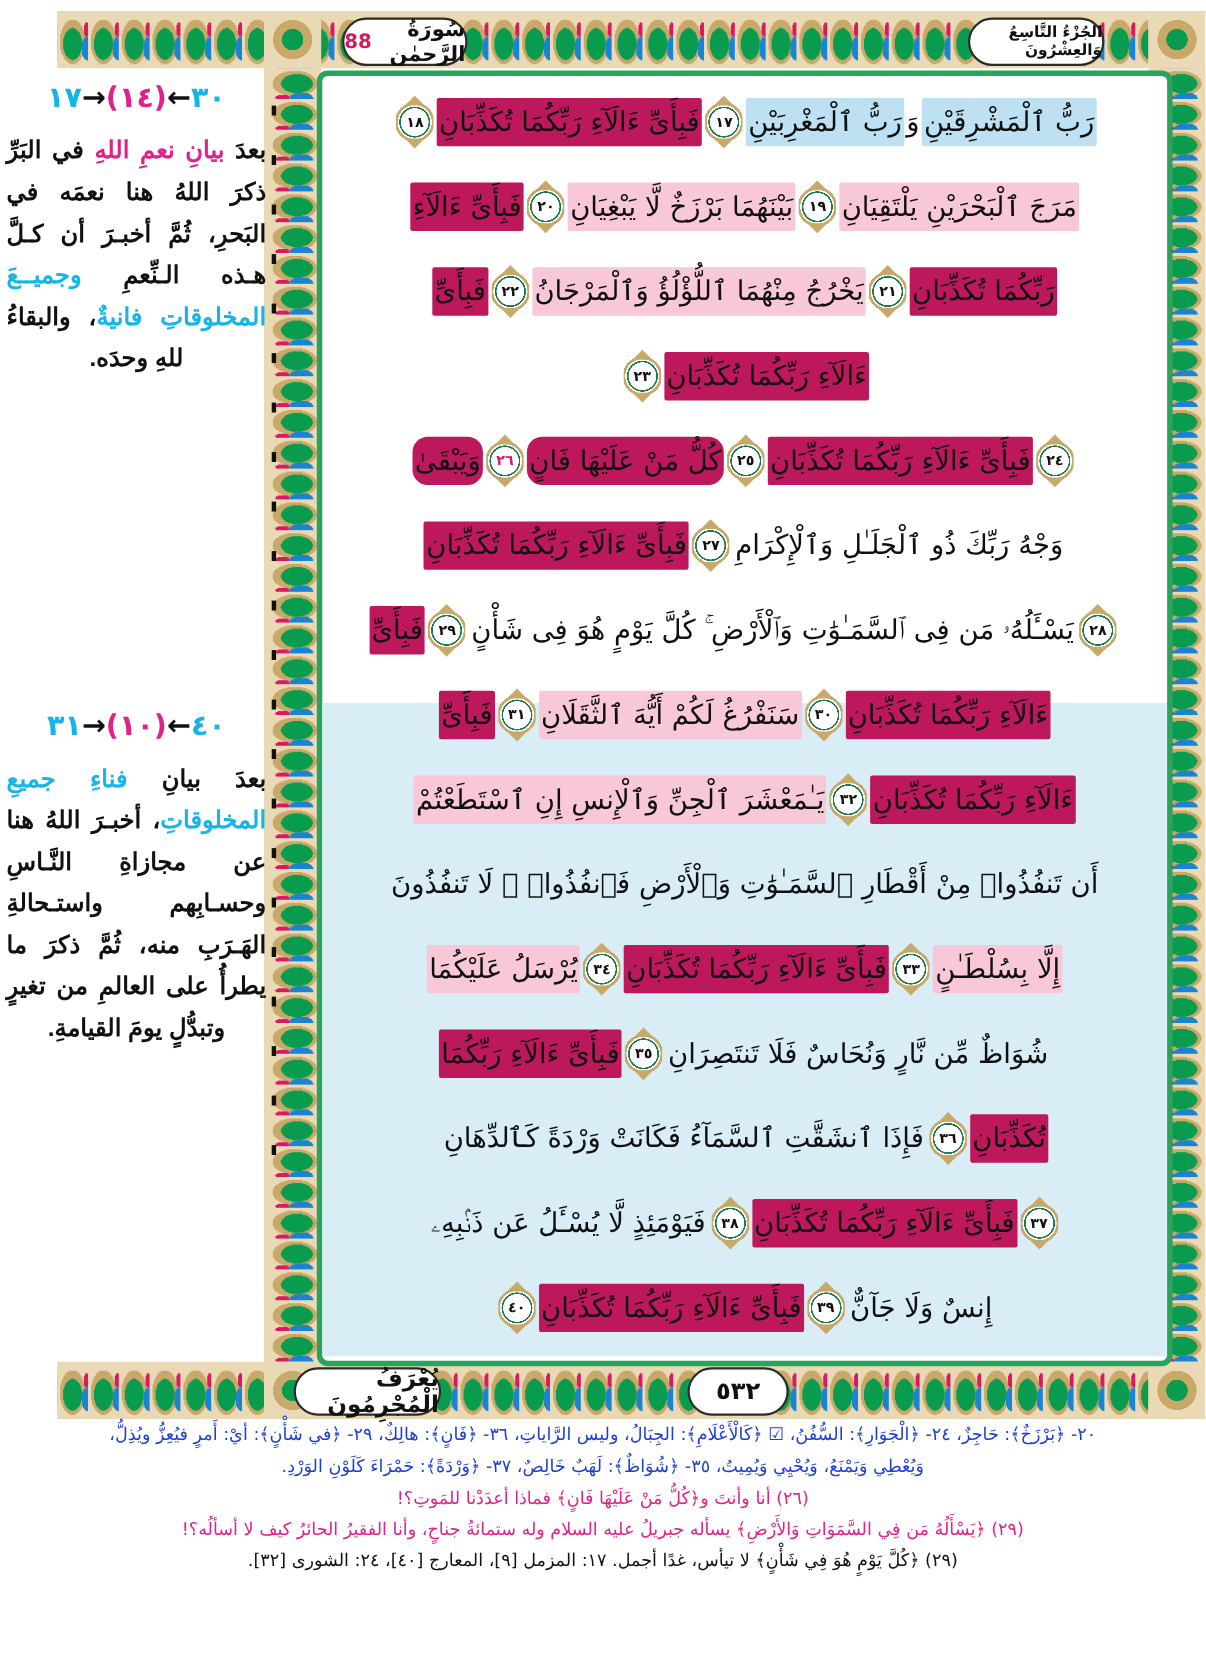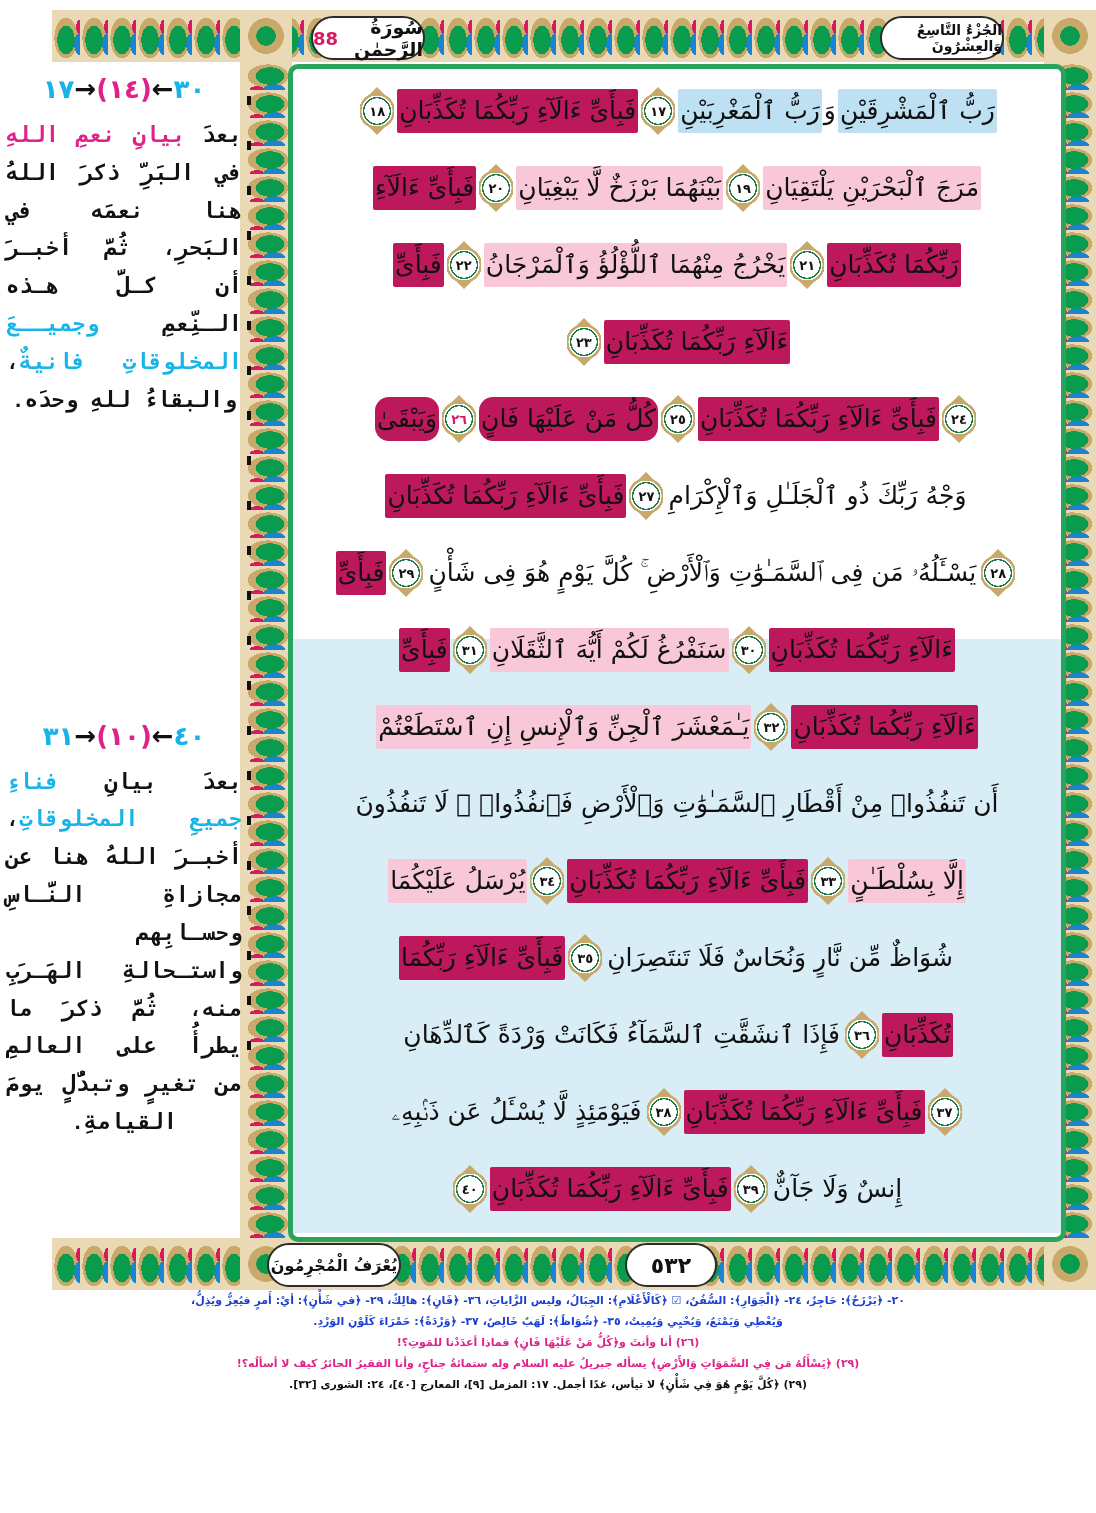--- a/index.html
+++ b/index.html
@@ -106,33 +106,33 @@
   .side-block{margin-bottom:22px;}
   .side-head{
     text-align:center;font-size:26px;font-weight:bold;margin-bottom:14px;
     font-family:"DejaVu Sans",sans-serif;letter-spacing:-1px;
   }
   .c-cyan{color:#16b4e8;}
   .c-mag{color:#e0218a;}
   .c-blk{color:#111;}
   .side-body{
     font-size:22px;line-height:1.72;color:#111;font-weight:bold;
-    font-family:Liberation Mono, monospace;
+    font-family:Liberation Sans, sans-serif;
     text-align:justify;text-align-last:center;
   }
   .side-body .mag{color:#e0218a;}
   .side-body .cyan{color:#16b4e8;}
 
   .dotcol{position:absolute;left:246px;top:96px;height:1010px;width:5px;}
   .dotcol i{display:block;width:4px;height:9px;background:#111;margin-bottom:36px;}
 
   
   .notes{position:absolute;left:8px;right:8px;top:1292px;direction:rtl;}
   .note{
-    font-size:11px;line-height:1.55;font-weight:bold;
+    font-size:16px;line-height:1.55;font-weight:normal;
     font-family:"DejaVu Sans","Liberation Serif",serif;
     text-align:center;
   }
   .note.blue{color:#1d3fd1;}
   .note.pink{color:#e0218a;}
   .nl{margin-top:4px;}
 </style>
 </head>
 <body>
 
@@ -152,21 +152,21 @@
     <span class="surah-num">88</span>
   </div>
   <div class="cartouche" style="left:880px;top:16px;width:120px;height:40px;">
     <span style="font-size:14px;">الجُزْءُ التَّاسِعُ وَالعِشْرُونَ</span>
   </div>
 
   <div class="cartouche" style="left:606px;top:1243px;width:88px;height:40px;margin-left:19px;">
     <span style="font-size:22px;font-weight:bold;">٥٣٢</span>
   </div>
   <div class="cartouche" style="left:267px;top:1243px;width:130px;height:40px;">
-    <span style="font-size:16px;">يُعْرَفُ الْمُجْرِمُونَ</span>
+    <span style="font-size:21px;">يُعْرَفُ الْمُجْرِمُونَ</span>
   </div>
 
   <div class="textframe">
     <div class="tf-inner" id="tf-inner">
       <div class="blueband" style="top:570px;height:594px;"></div>
       <div id="lines-host">
           <div class="qline" style="top: 6px;">
             <span class="qtxt hl-b">رَبُّ ٱلْمَشْرِقَيْنِ</span>
             <span class="qtxt "> وَ</span>
             <span class="qtxt hl-b">رَبُّ ٱلْمَغْرِبَيْنِ</span>

